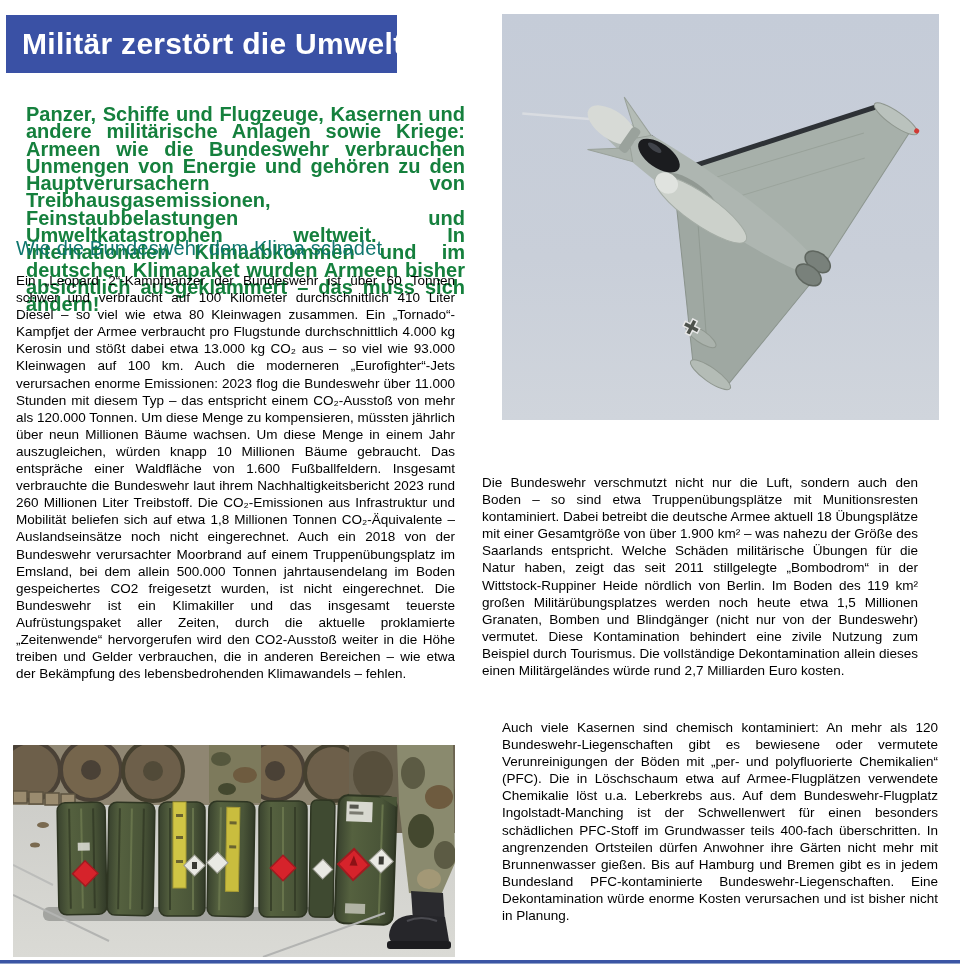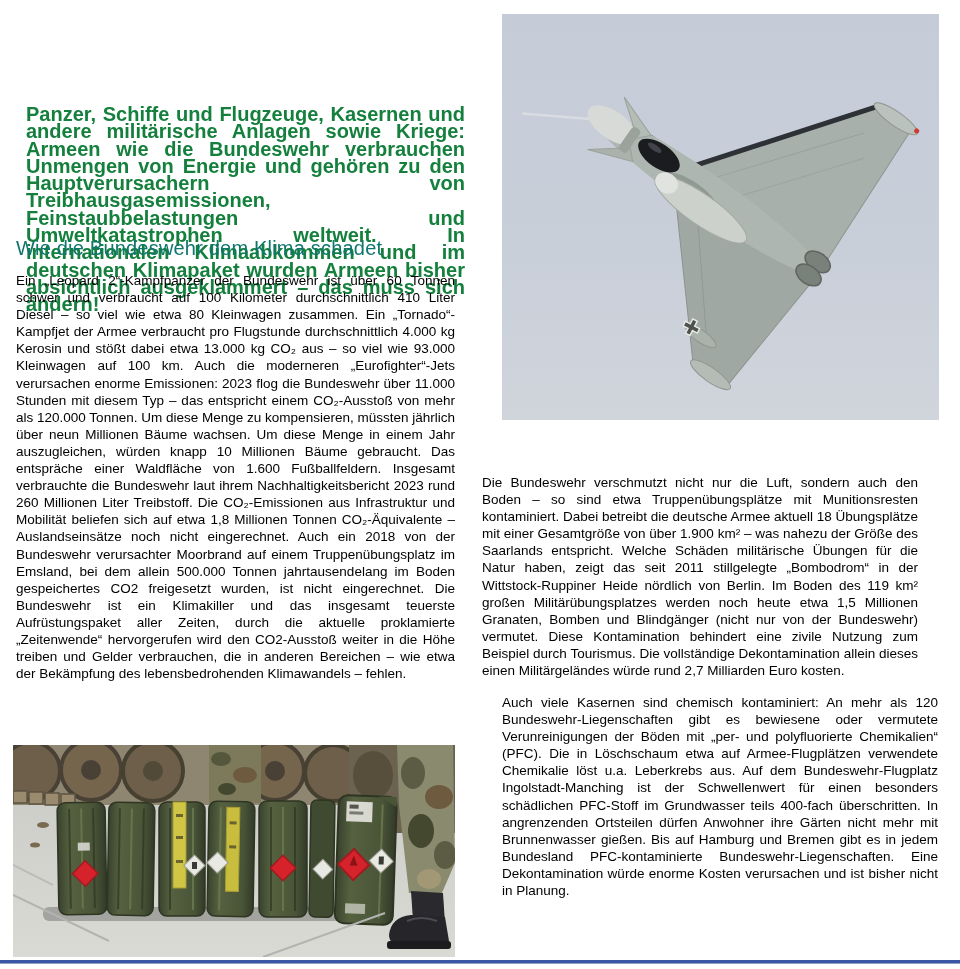--- a/index.html
+++ b/index.html
@@ -27,32 +27,35 @@
   }
   #h-klima { position:absolute; left:16px; top:237px; width:439px; }
   .body-par {
     margin:0; font-size:13.5px; line-height:17.1px; text-align:justify; color:#000000;
   }
   #p-klima { position:absolute; left:16px; top:272px; width:439px; height:468px; overflow:hidden; }
   #fig-cans { position:absolute; left:13px; top:745px; width:442px; height:212px; margin:0; }
   #fig-jet  { position:absolute; left:502px; top:14px; width:437px; height:406px; margin:0; }
   #h-kontamination { position:absolute; left:502px; top:440px; width:437px; }
   #p-kont1 { position:absolute; left:482px; top:474px; width:436px; height:228px; overflow:hidden; }
-  #p-kont2 { position:absolute; left:502px; top:694px; width:436px; height:218px; overflow:hidden; }
+  #p-kont2 { position:absolute; left:502px; top:719px; width:436px; height:218px; overflow:hidden; }
   .bottom-rule {
     position:absolute; left:0; top:960px; width:960px; height:3px;
     background:#3b55a4; border-bottom:1px solid #8fa0c9;
   }
   figure svg { display:block; width:100%; height:100%; }
 </style>
 </head>
 <body>
 
 <div class="page">
 
+  <header class="title-bar">
+    <h1>Militär zerstört die Umwelt</h1>
+  </header>
 
   <p class="intro">Panzer, Schiffe und Flugzeuge, Kasernen und andere militärische Anlagen sowie Kriege: Armeen wie die Bundeswehr verbrauchen Unmengen von Energie und gehören zu den Hauptverursachern von Treibhausgasemissionen, Feinstaubbelastungen und Umweltkatastrophen weltweit. In internationalen Klimaabkommen und im deutschen Klimapaket wurden Armeen bisher absichtlich ausgeklammert – das muss sich ändern!</p>
 
   <h2 id="h-klima" class="section-heading">Wie die Bundeswehr dem Klima schadet</h2>
 
   <p id="p-klima" class="body-par">Ein „Leopard 2“-Kampfpanzer der Bundeswehr ist über 60 Tonnen schwer und verbraucht auf 100 Kilometer durchschnittlich 410 Liter Diesel – so viel wie etwa 80 Kleinwagen zusammen. Ein „Tornado“-Kampfjet der Armee verbraucht pro Flugstunde durchschnittlich 4.000 kg Kerosin und stößt dabei etwa 13.000 kg CO₂ aus – so viel wie 93.000 Kleinwagen auf 100 km. Auch die moderneren „Eurofighter“-Jets verursachen enorme Emissionen: 2023 flog die Bundeswehr über 11.000 Stunden mit diesem Typ – das entspricht einem CO₂-Ausstoß von mehr als 120.000 Tonnen. Um diese Menge zu kompensieren, müssten jährlich über neun Millionen Bäume wachsen. Um diese Menge in einem Jahr auszugleichen, würden knapp 10 Millionen Bäume gebraucht. Das entspräche einer Waldfläche von 1.600 Fußballfeldern. Insgesamt verbrauchte die Bundeswehr laut ihrem Nachhaltigkeitsbericht 2023 rund 260 Millionen Liter Treibstoff. Die CO₂-Emissionen aus Infrastruktur und Mobilität beliefen sich auf etwa 1,8 Millionen Tonnen CO₂-Äquivalente – Auslandseinsätze noch nicht eingerechnet. Auch ein 2018 von der Bundeswehr verursachter Moorbrand auf einem Truppenübungsplatz im Emsland, bei dem allein 500.000 Tonnen jahrtausendelang im Boden gespeichertes CO2 freigesetzt wurden, ist nicht eingerechnet. Die Bundeswehr ist ein Klimakiller und das insgesamt teuerste Aufrüstungspaket aller Zeiten, durch die aktuelle proklamierte „Zeitenwende“ hervorgerufen wird den CO2-Ausstoß weiter in die Höhe treiben und Gelder verbrauchen, die in anderen Bereichen – wie etwa der Bekämpfung des lebensbedrohenden Klimawandels – fehlen.</p>
 
   <figure id="fig-jet">
     <svg viewBox="0 0 437 406" preserveAspectRatio="none">
       <defs>

